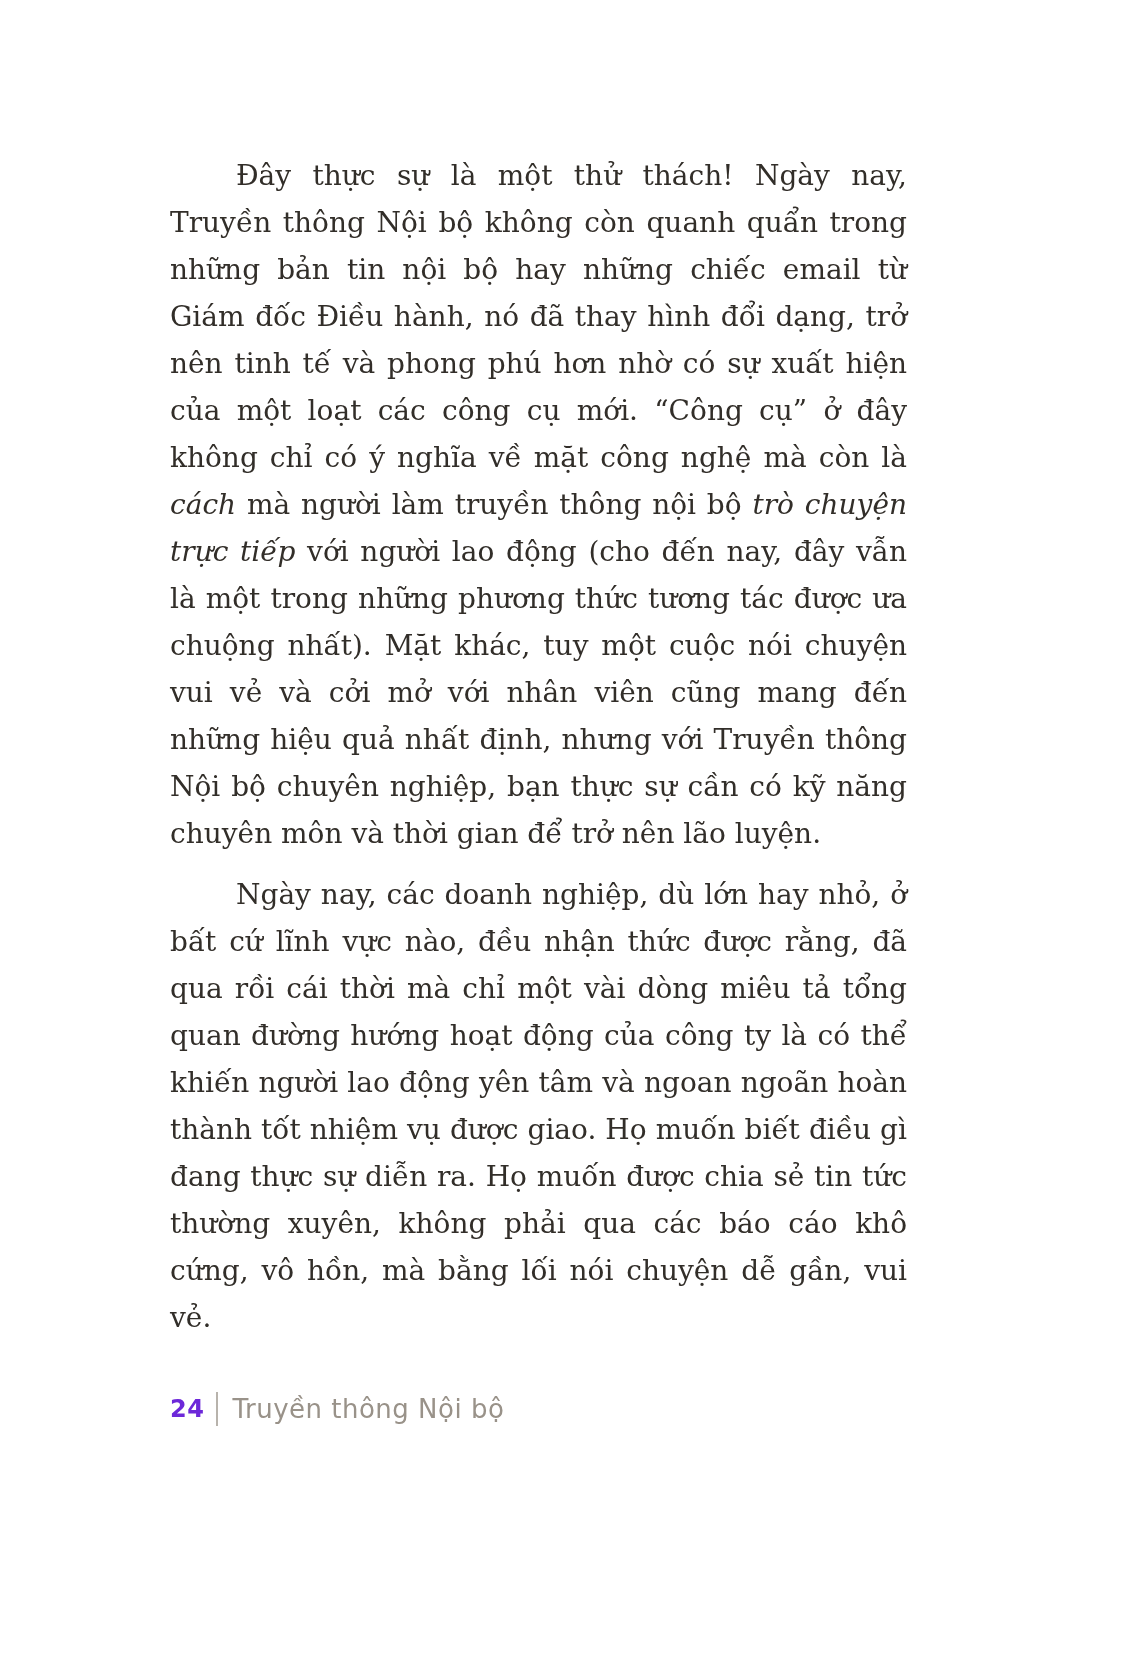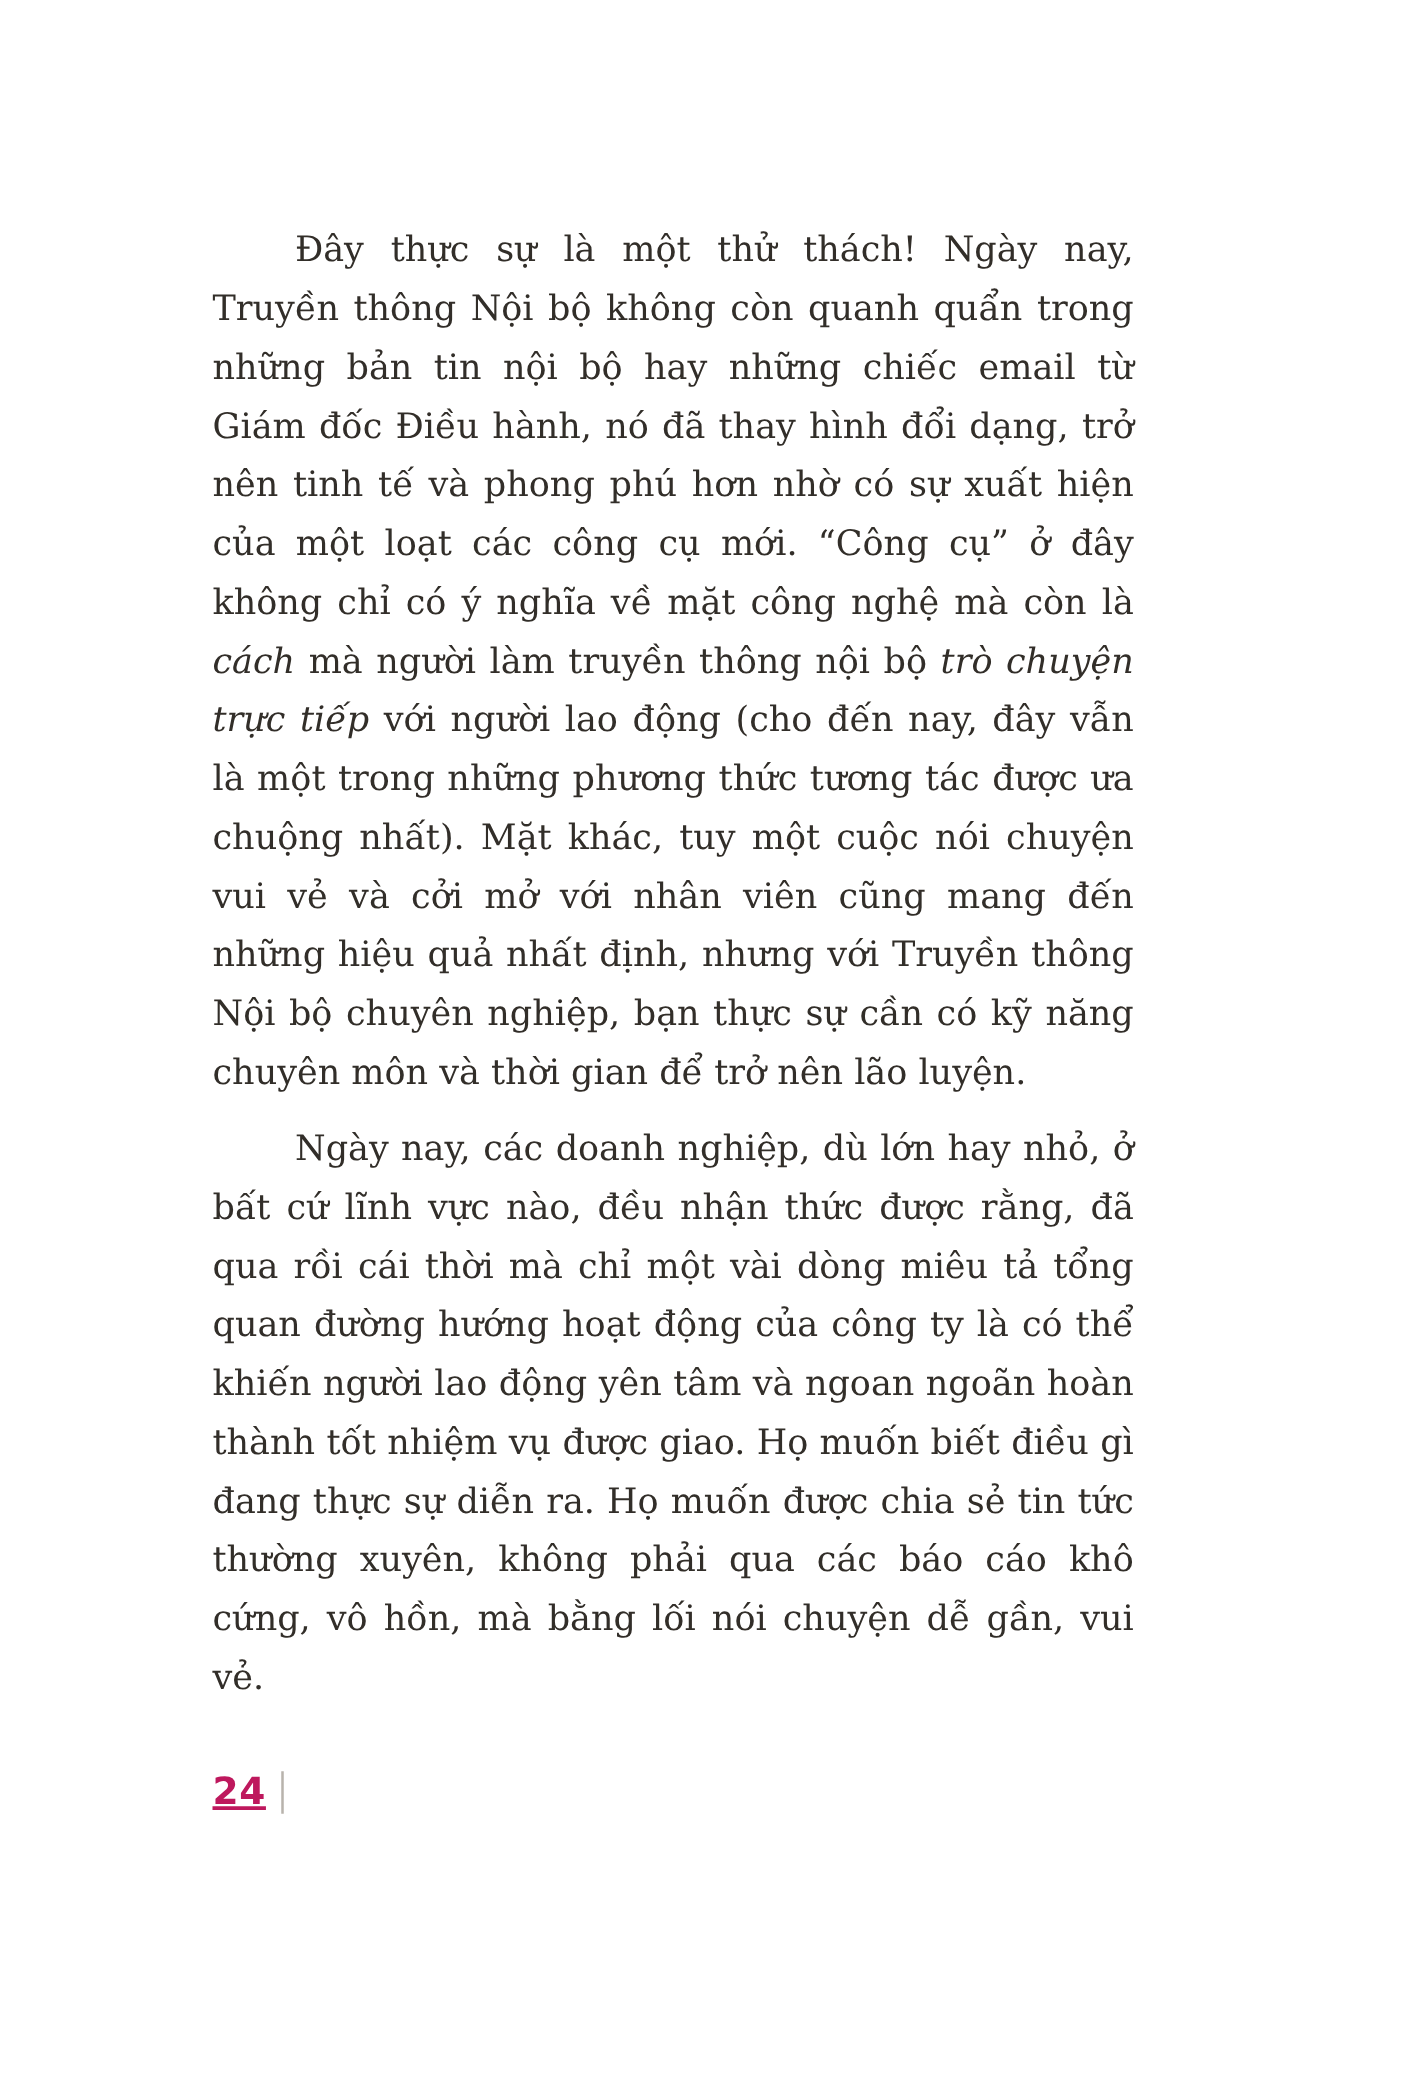--- a/index.html
+++ b/index.html
@@ -7,21 +7,20 @@
     padding: 0;
     background: #ffffff;
   }
   .page {
     position: relative;
     width: 1125px;
     height: 1432px;
     background: #ffffff;
     overflow: hidden;
     font-family: "DejaVu Serif", serif;
-    margin-top: 24px;
   }
   .text-block {
     position: absolute;
     left: 170px;
     top: 152px;
     width: 737px;
     color: #322e29;
     font-size: 28px;
     line-height: 47px;
     text-align: justify;
@@ -36,24 +35,23 @@
   .footer {
     position: absolute;
     left: 170px;
     top: 1392px;
     display: flex;
     align-items: center;
     font-family: "DejaVu Sans", sans-serif;
   }
   .footer .page-num {
     font-weight: bold;
-    font-size: 30px;
-    color: #be185d;
+    font-size: 24px;
+    color: #6d28d9;
     letter-spacing: 0.5px;
-    text-decoration: underline;
   }
   .footer .divider {
     width: 2px;
     height: 34px;
     background: #b8b3ac;
     margin: 0 14px 0 12px;
   }
   .footer .book-title {
     font-size: 26px;
     color: #999289;
@@ -66,15 +64,16 @@
 <div class="page">
 
   <div class="text-block">
       <p><span>Đây thực sự là một thử thách! Ngày nay, Truyền thông Nội bộ không còn quanh quẩn trong những bản tin nội bộ hay những chiếc email từ Giám đốc Điều hành, nó đã thay hình đổi dạng, trở nên tinh tế và phong phú hơn nhờ có sự xuất hiện của một loạt các công cụ mới. “Công cụ” ở đây không chỉ có ý nghĩa về mặt công nghệ mà còn là </span><em>cách</em><span> mà người làm truyền thông nội bộ </span><em>trò chuyện trực tiếp</em><span> với người lao động (cho đến nay, đây vẫn là một trong những phương thức tương tác được ưa chuộng nhất). Mặt khác, tuy một cuộc nói chuyện vui vẻ và cởi mở với nhân viên cũng mang đến những hiệu quả nhất định, nhưng với Truyền thông Nội bộ chuyên nghiệp, bạn thực sự cần có kỹ năng chuyên môn và thời gian để trở nên lão luyện.</span></p>
       <p><span>Ngày nay, các doanh nghiệp, dù lớn hay nhỏ, ở bất cứ lĩnh vực nào, đều nhận thức được rằng, đã qua rồi cái thời mà chỉ một vài dòng miêu tả tổng quan đường hướng hoạt động của công ty là có thể khiến người lao động yên tâm và ngoan ngoãn hoàn thành tốt nhiệm vụ được giao. Họ muốn biết điều gì đang thực sự diễn ra. Họ muốn được chia sẻ tin tức thường xuyên, không phải qua các báo cáo khô cứng, vô hồn, mà bằng lối nói chuyện dễ gần, vui vẻ.</span></p>
     </div>
 
   <div class="footer">
     <span class="page-num">24</span>
     <span class="divider"></span>
+    <span class="book-title">Truyền thông Nội bộ</span>
   </div>
 
 </div>
 
 </body></html>

